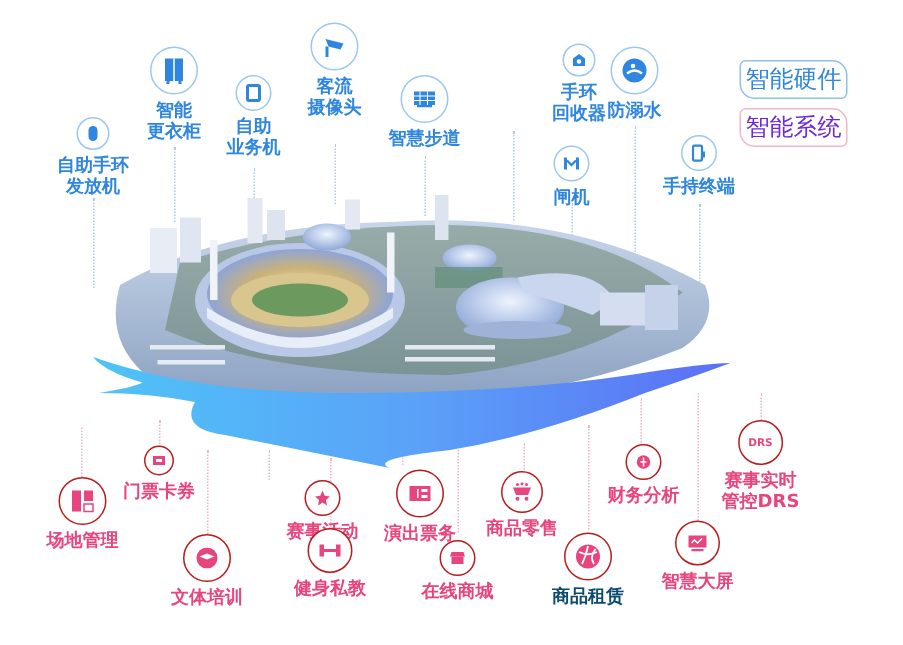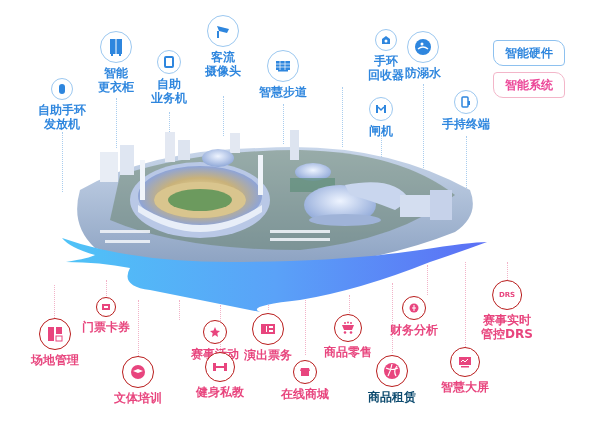--- a/index.html
+++ b/index.html
@@ -7,21 +7,21 @@
   .node{position:absolute;text-align:center;transform:translateX(-50%);}
   .circ{border-radius:50%;background:#fff;margin:0 auto;display:flex;align-items:center;justify-content:center;}
   .hw .circ{border:1px solid #9cc8f0;}
   .sys .circ{border:1px solid #b91c1c;}
   .lbl{font-size:12px;font-weight:bold;line-height:14px;white-space:nowrap;margin-top:3px;}
   .hw .lbl{color:#2e86de;}
   .sys .lbl{color:#e8457e;}
   .vline{position:absolute;width:0;border-left:1px dotted;}
   .hwl{border-color:#a9cdee;}
   .syl{border-color:#f2b3c8;}
-  .legend{position:absolute;width:70px;height:24px;border-radius:4px 10px 4px 10px;font-size:12px;font-weight:bold;display:flex;align-items:center;justify-content:center;}
+  .legend{position:absolute;width:70px;height:24px;border-radius:4px 10px 4px 10px;font-size:16px;font-weight:normal;display:flex;align-items:center;justify-content:center;}
   .ico{display:block;}
 </style>
 </head>
 <body>
 
 <div class="vline hwl" style="left:62px;top:132px;height:60px;"></div>
 <div class="vline hwl" style="left:116px;top:98px;height:50px;"></div>
 <div class="vline hwl" style="left:169px;top:112px;height:40px;"></div>
 <div class="vline hwl" style="left:223px;top:96px;height:40px;"></div>
 <div class="vline hwl" style="left:283px;top:104px;height:40px;"></div>
@@ -96,21 +96,21 @@
     <rect x="270" y="230" width="60" height="3"></rect>
     <rect x="270" y="238" width="60" height="3"></rect>
     <rect x="100" y="230" width="50" height="3"></rect>
     <rect x="105" y="240" width="45" height="3"></rect>
   </g>
 
   <path d="M62,238 Q130,262 230,262 Q340,262 420,250 Q470,242 487,242 Q460,252 430,262 Q360,290 300,300 Q245,306 260,312 Q200,300 150,290 Q120,286 130,268 Q100,262 66,262 Q90,258 95,255 Q70,248 62,238 Z" fill="url(#wave)"></path>
 </svg>
 
 <div class="legend" style="left:493px;top:40px;border:1px solid #8ec1ef;color:#2e86de;">智能硬件</div>
-<div class="legend" style="left:493px;top:72px;border:1px solid #f3b6c9;color:#ec4899;">智能系统</div>
+<div class="legend" style="left:493px;top:72px;border:1px solid #f3b6c9;color:#6d28d9;">智能系统</div>
 
 <div class="node hw" style="left:62px;top:78px;">
   <div class="circ" style="width:20px;height:20px;">
     <svg class="ico" width="8" height="12">
         <rect x="1" y="1" width="6" height="10" rx="3" fill="#2e86de"></rect>
       </svg>
   </div>
   <div class="lbl">自助手环</div>
   <div class="lbl" style="margin-top:0">发放机</div>
 </div>
@@ -252,21 +252,21 @@
   <div class="circ" style="width:28px;height:28px;">
     <svg class="ico" width="16" height="10">
         <rect x="1" y="1" width="3" height="8" fill="#e8457e"></rect>
         <rect x="12" y="1" width="3" height="8" fill="#e8457e"></rect>
         <rect x="4" y="4" width="8" height="2" fill="#e8457e"></rect>
       </svg>
   </div>
   <div class="lbl">健身私教</div>
 </div>
 
-<div class="node sys" style="left:268px;top:313px;">
+<div class="node sys" style="left:280px;top:313px;">
   <div class="circ" style="width:30px;height:30px;">
     <svg class="ico" width="16" height="12">
         <rect x="1" y="1" width="14" height="10" fill="#e8457e"></rect>
         <rect x="6" y="3" width="1" height="6" fill="#fff"></rect>
         <rect x="9" y="3" width="4" height="2" fill="#fff"></rect>
         <rect x="9" y="7" width="4" height="2" fill="#fff"></rect>
       </svg>
   </div>
   <div class="lbl">演出票务</div>
 </div>
@@ -298,21 +298,21 @@
 <div class="node sys" style="left:392px;top:355px;">
   <div class="circ" style="width:30px;height:30px;">
     <svg class="ico" width="18" height="18">
         <circle cx="9" cy="9" r="8" fill="#e8457e"></circle>
         <path d="M3,6 Q9,9 15,6 M5,14 Q8,8 9,2 M13,14 Q10,9 14,4" stroke="#fff" stroke-width="1.2" fill="none"></path>
       </svg>
   </div>
   <div class="lbl" style="color:#0c4a6e">商品租赁</div>
 </div>
 
-<div class="node sys" style="left:414px;top:296px;">
+<div class="node sys" style="left:429px;top:296px;">
   <div class="circ" style="width:22px;height:22px;">
     <svg class="ico" width="10" height="10">
         <circle cx="5" cy="5" r="4.5" fill="#e8457e"></circle>
         <rect x="4.5" y="2" width="1" height="6" fill="#fff"></rect>
         <rect x="3" y="4.5" width="4" height="1" fill="#fff"></rect>
       </svg>
   </div>
   <div class="lbl">财务分析</div>
 </div>
 

